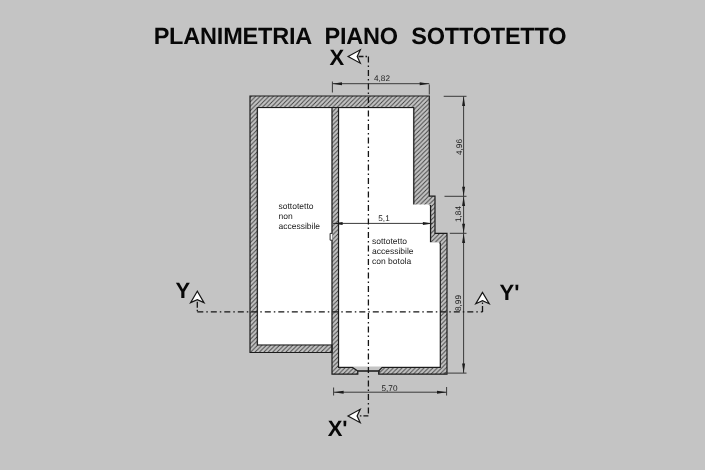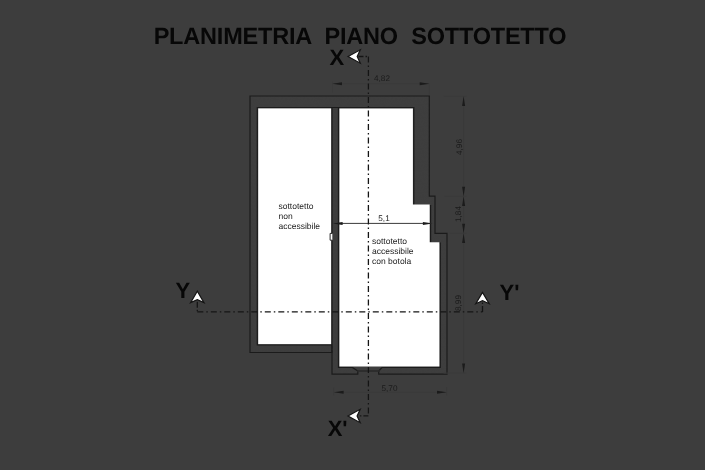--- a/index.html
+++ b/index.html
@@ -1,16 +1,16 @@
 <!DOCTYPE html>
 <html><head>
 <meta charset="utf-8">
 <style>
   html,body{margin:0;padding:0;background:#ffffff;}
-  .page{width:705px;height:470px;position:relative;background:#b91c1c;overflow:hidden;filter:grayscale(1);
+  .page{width:705px;height:470px;position:relative;background:#7dd3fc;overflow:hidden;filter:grayscale(1);
         font-family:"Liberation Sans", sans-serif;}
   svg{position:absolute;left:0;top:0;}
   text{font-family:"Liberation Sans", sans-serif;-webkit-font-smoothing:antialiased;text-rendering:geometricPrecision;}
 </style>
 </head>
 <body>
 <div class="page">
 <svg width="705" height="470" viewBox="0 0 705 470">
   <defs>
     <pattern id="hatch" width="4.4" height="4.4" patternUnits="userSpaceOnUse">

